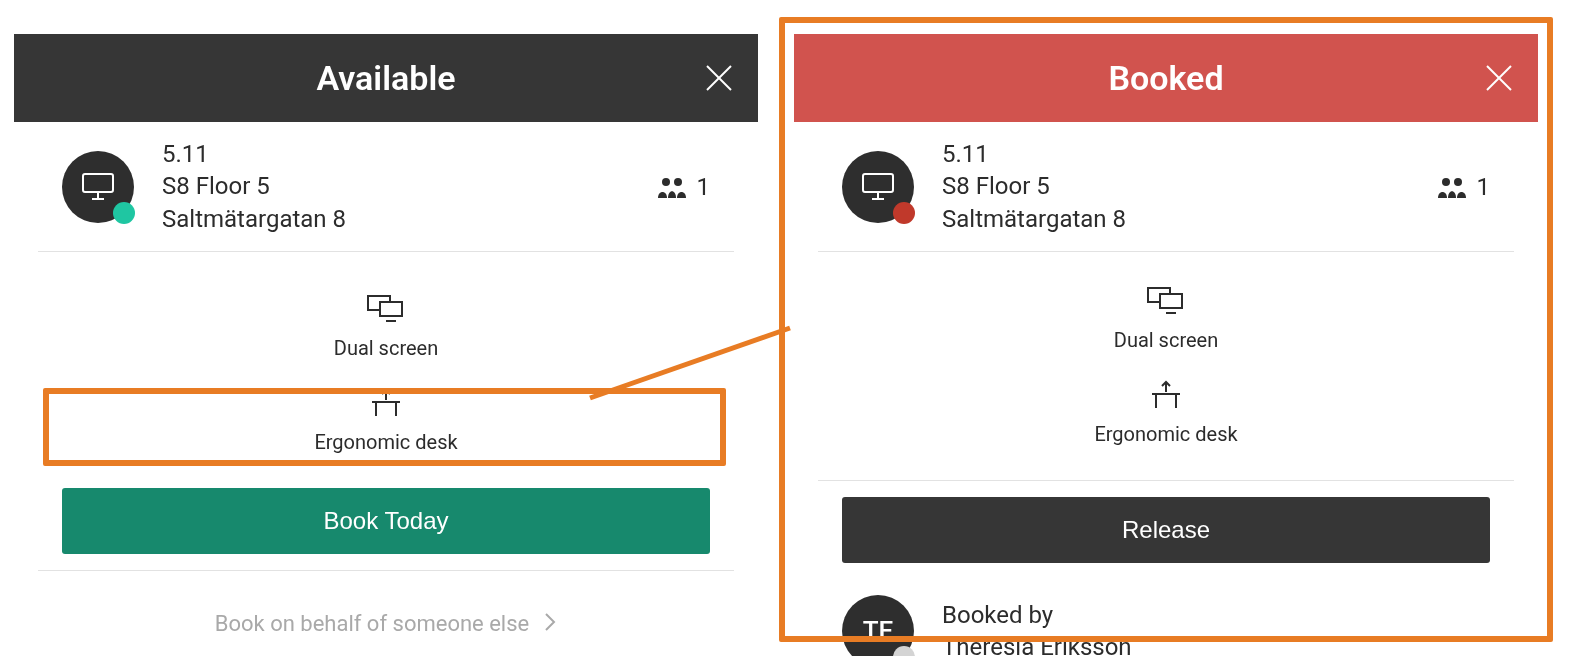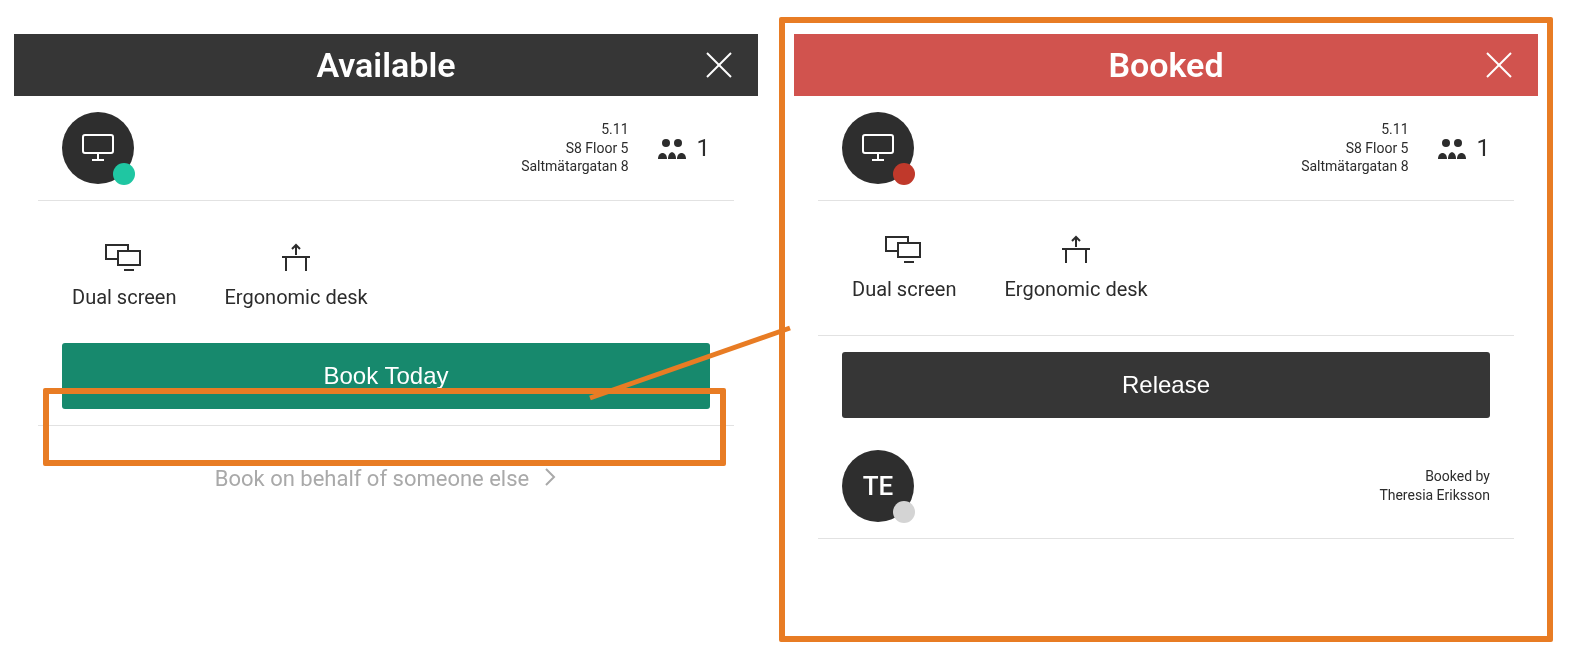--- a/index.html
+++ b/index.html
@@ -18,21 +18,21 @@
     left: 14px;
     top: 34px;
     width: 744px;
   }
   .card.right {
     left: 794px;
     top: 34px;
     width: 744px;
   }
   .card-header {
-    height: 62px;
+    height: 88px;
     display: flex;
     align-items: center;
     justify-content: center;
     position: relative;
     color: #fff;
   }
   .card-header.dark { background: #363636; }
   .card-header.red  { background: #d1534e; text-align: right; }
   .card-header-title {
     font-size: 34px;
@@ -79,32 +79,33 @@
     position: absolute;
     width: 22px; height: 22px;
     border-radius: 50%;
     bottom: -1px; right: -1px;
   }
   .status-dot.green { background: #1fc6a2; }
   .status-dot.red { background: #c0392b; }
   .status-dot.grey { background: #d4d4d4; }
 
   .desk-text { flex: 1; }
-  .desk-text .line { font-size: 14px; color: #2c2c2c; line-height: 1.35; text-align: right; }
+  .desk-text .line { font-size: 24px; color: #2c2c2c; line-height: 1.35; }
 
   .capacity {
     display: flex; align-items: center; gap: 10px;
     font-size: 24px; color: #2c2c2c;
   }
   .capacity svg { width: 30px; height: 22px; }
 
   .features-row {
     display: flex;
-    gap: 48px;
+    gap: 26px;
     padding: 24px 10px 18px;
+    flex-direction: column;
   }
   .feature {
     display: flex; flex-direction: column; align-items: center; gap: 12px;
     font-size: 20px; color: #2c2c2c;
   }
   .feature svg { width: 40px; height: 32px; }
 
   .action-btn {
     width: 100%;
     height: 66px;

